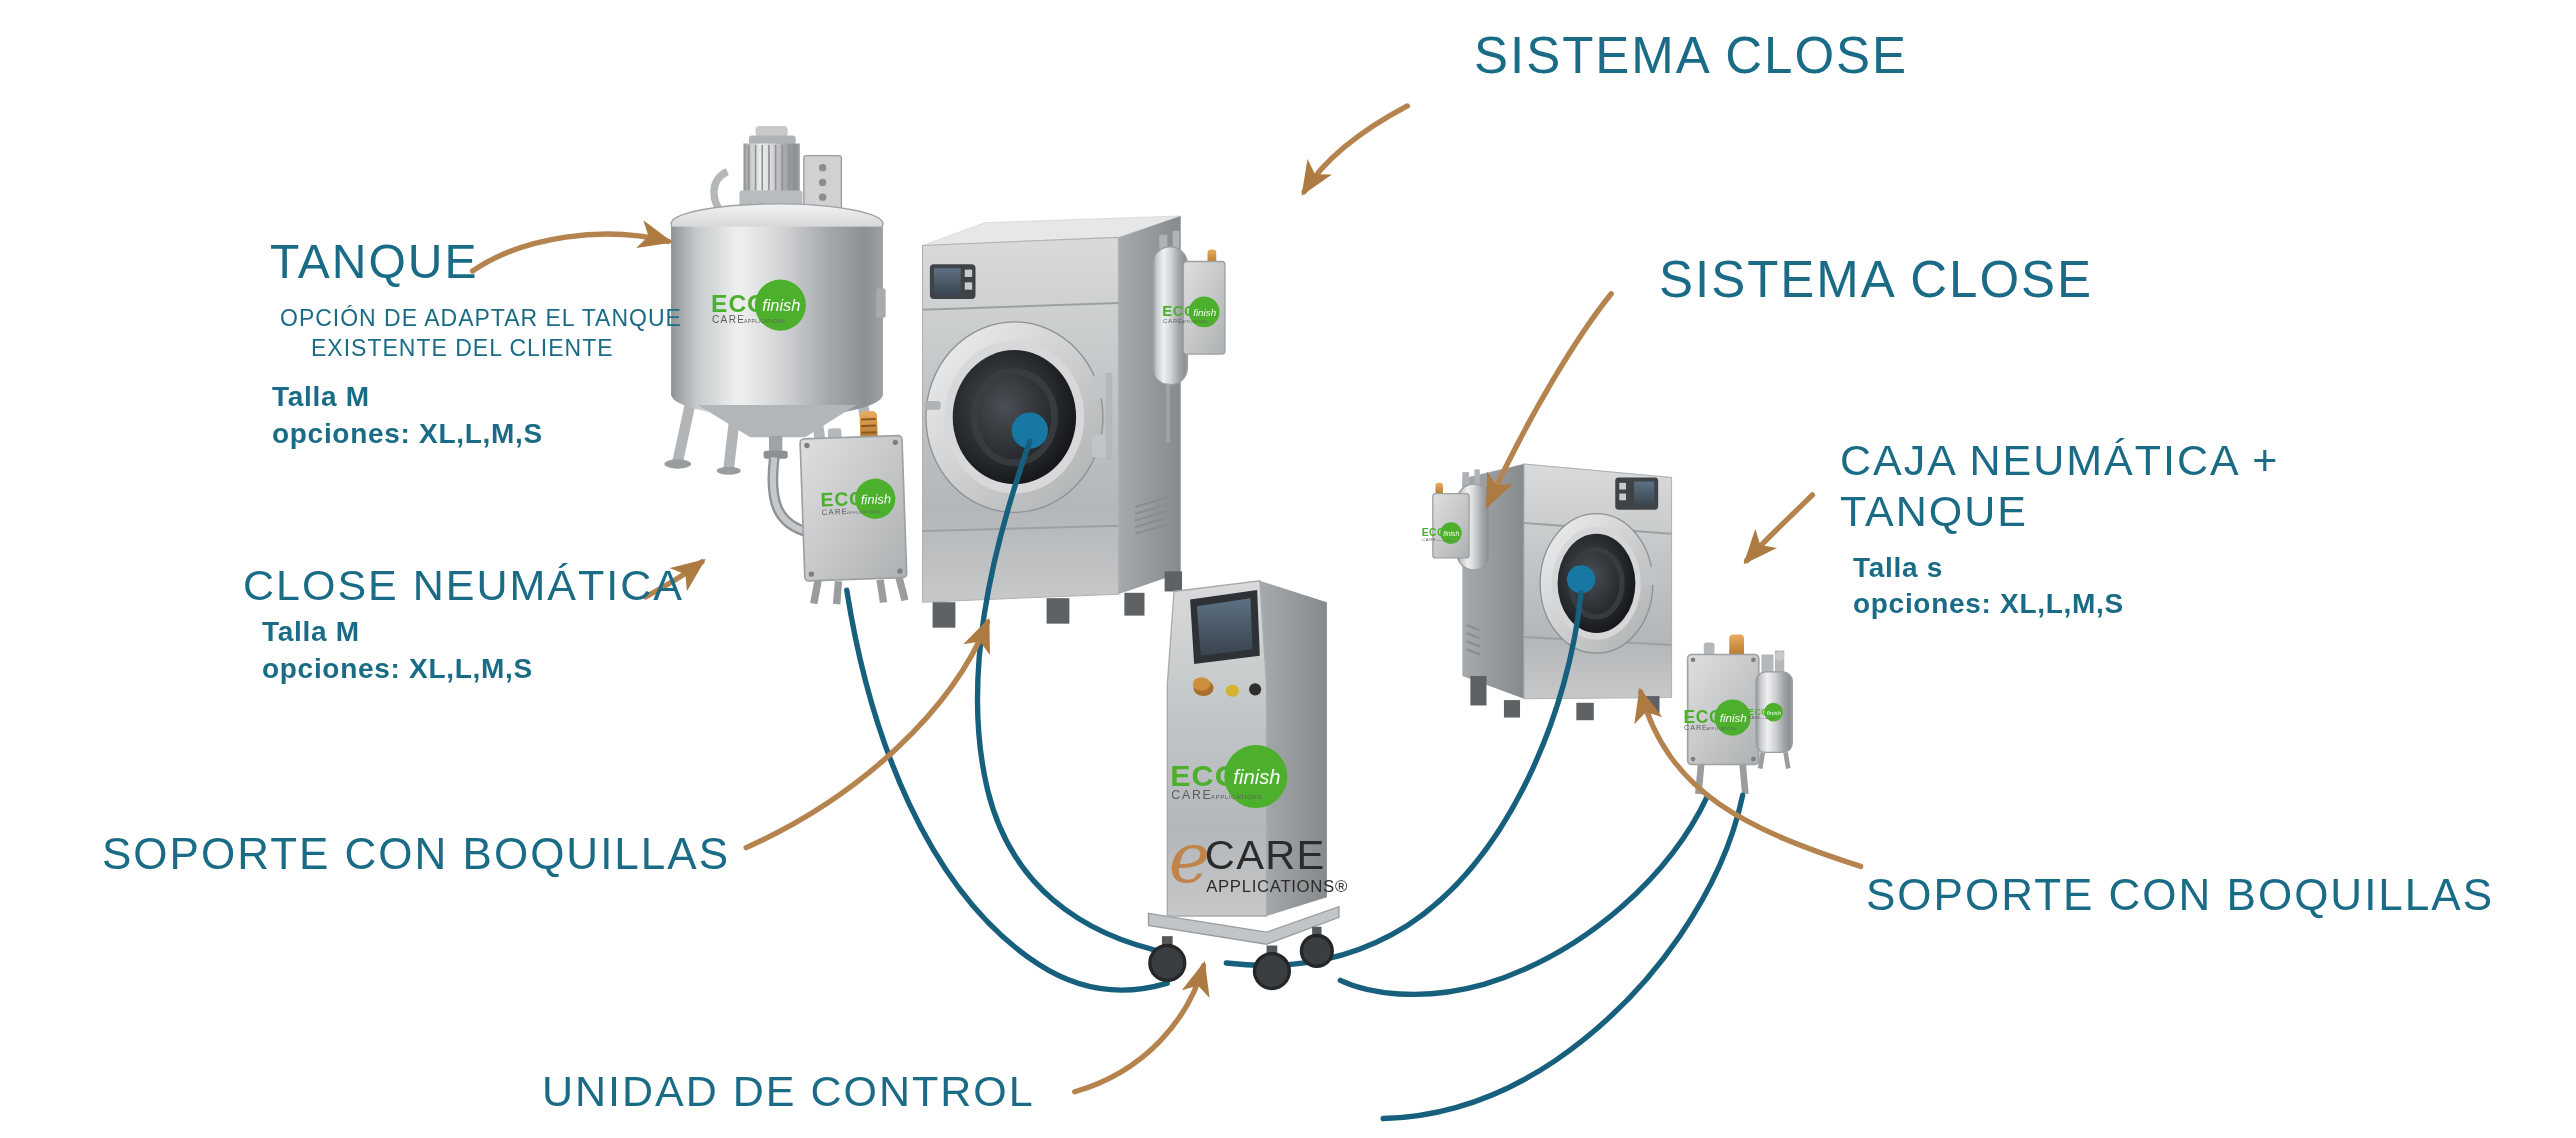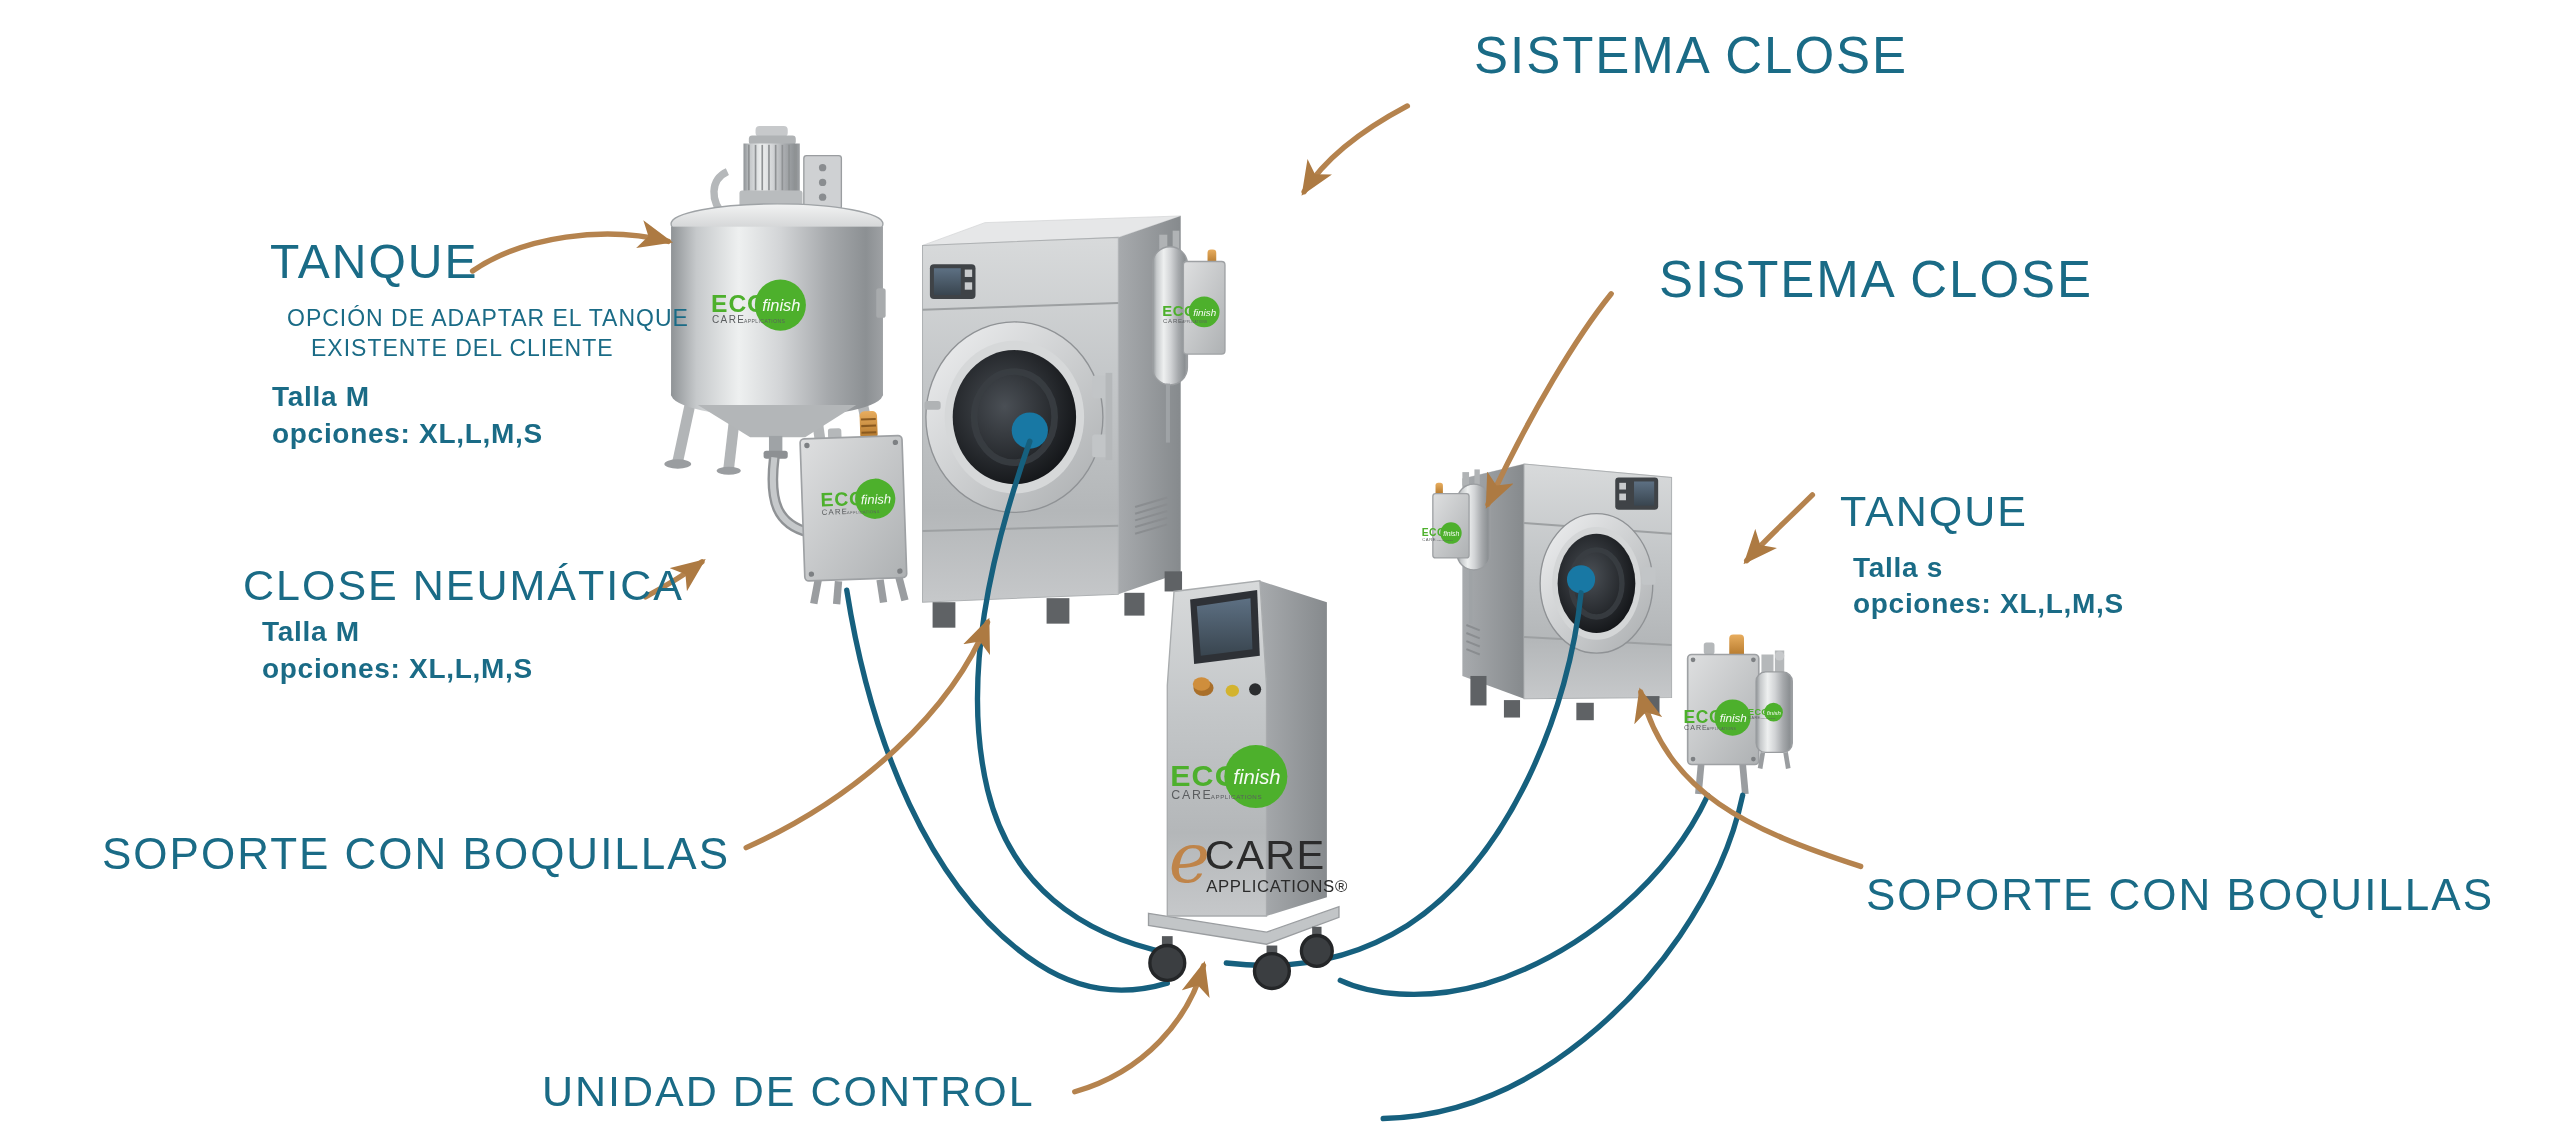--- a/index.html
+++ b/index.html
@@ -333,29 +333,30 @@
     <path d="M1112,1264 C1282,1188 1420,1058 1472,928"></path>
     <path d="M2774,1292 C2608,1238 2486,1184 2446,1032"></path>
     <path d="M1602,1628 C1706,1598 1772,1520 1794,1440"></path>
   </g>
 </svg>
 
   <div class="label lbl-big" style="left:1446px; top:28px;">SISTEMA CLOSE</div>
   <div class="label lbl-big" style="left:1631px; top:252px;">SISTEMA CLOSE</div>
 
   <div class="label lbl-title" style="left:270px; top:236px;">TANQUE</div>
-  <div class="label lbl-note" style="left:287px; top:303px;">OPCIÓN DE ADAPTAR EL TANQUE</div>
+  <div class="label lbl-note" style="left:280px; top:303px;">OPCIÓN DE ADAPTAR EL TANQUE</div>
   <div class="label lbl-note" style="left:272px; top:333px;margin-left:39px;">EXISTENTE DEL CLIENTE</div>
   <div class="label lbl-sub" style="left:272px; top:379px;">Talla M</div>
   <div class="label lbl-sub" style="left:272px; top:416px;">opciones: XL,L,M,S</div>
 
   <div class="label lbl-mid" style="left:243px; top:562px;">CLOSE NEUMÁTICA</div>
   <div class="label lbl-sub" style="left:262px; top:614px;">Talla M</div>
   <div class="label lbl-sub" style="left:262px; top:651px;">opciones: XL,L,M,S</div>
 
+  <div class="label lbl-mid" style="left:1840px; top:437px;">CAJA NEUMÁTICA +</div>
   <div class="label lbl-mid" style="left:1840px; top:488px;">TANQUE</div>
   <div class="label lbl-sub" style="left:1853px; top:550px;">Talla s</div>
   <div class="label lbl-sub" style="left:1853px; top:586px;">opciones: XL,L,M,S</div>
 
   <div class="label lbl-mid" style="left:102px;  top:830px; font-size:44px;">SOPORTE CON BOQUILLAS</div>
   <div class="label lbl-mid" style="left:1866px; top:871px; font-size:44px;">SOPORTE CON BOQUILLAS</div>
 
   <div class="label lbl-mid" style="left:542px; top:1068px; font-size:43px;text-align:right;">UNIDAD DE CONTROL</div>
 </div>
 

